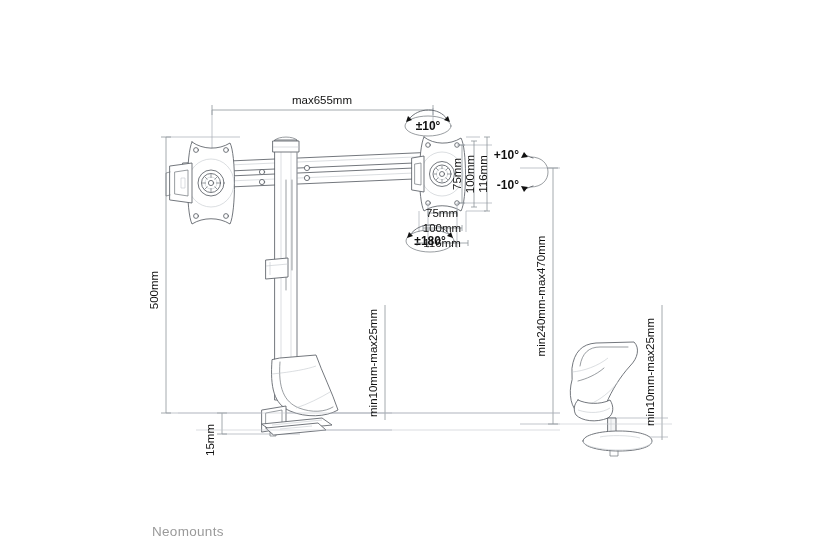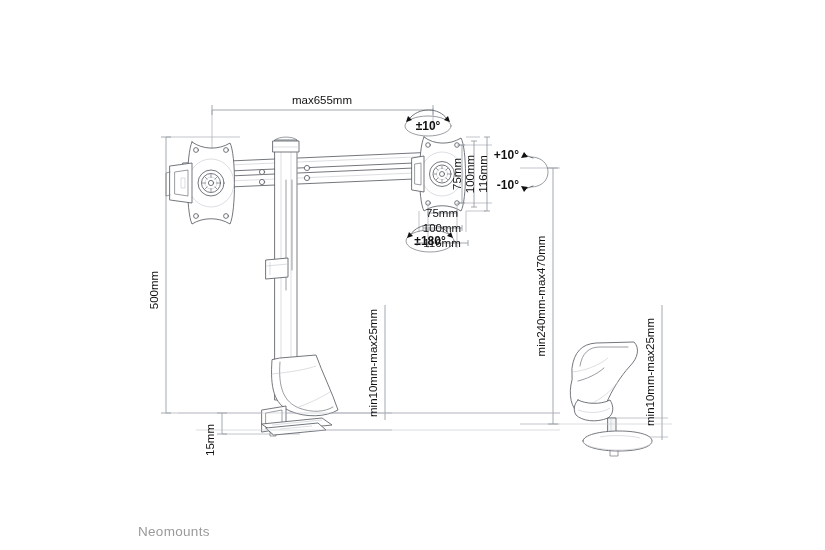--- a/index.html
+++ b/index.html
@@ -1,20 +1,20 @@
 <!DOCTYPE html>
 <html><head>
 <meta charset="utf-8">
 <style>
   html,body{margin:0;padding:0;background:#ffffff;}
   body{width:825px;height:550px;overflow:hidden;
        font-family:"Liberation Sans","DejaVu Sans",sans-serif;}
   #stage{position:relative;width:825px;height:492px;background:#fff;}
   svg.sheet{position:absolute;left:0;top:0;width:825px;height:550px;display:block;}
-  .brand{position:absolute;left:138px;top:524px;font-size:13.5px;color:#9a9a9a;
+  .brand{position:absolute;left:152px;top:524px;font-size:13.5px;color:#9a9a9a;
          letter-spacing:.3px;font-family:"Liberation Sans","DejaVu Sans",sans-serif;
          white-space:nowrap;}
   text{font-family:"Liberation Sans","DejaVu Sans",sans-serif;fill:#111;}
 </style>
 </head>
 <body>
 
 <div id="stage">
 
   <svg class="sheet" viewBox="0 0 825 550">

